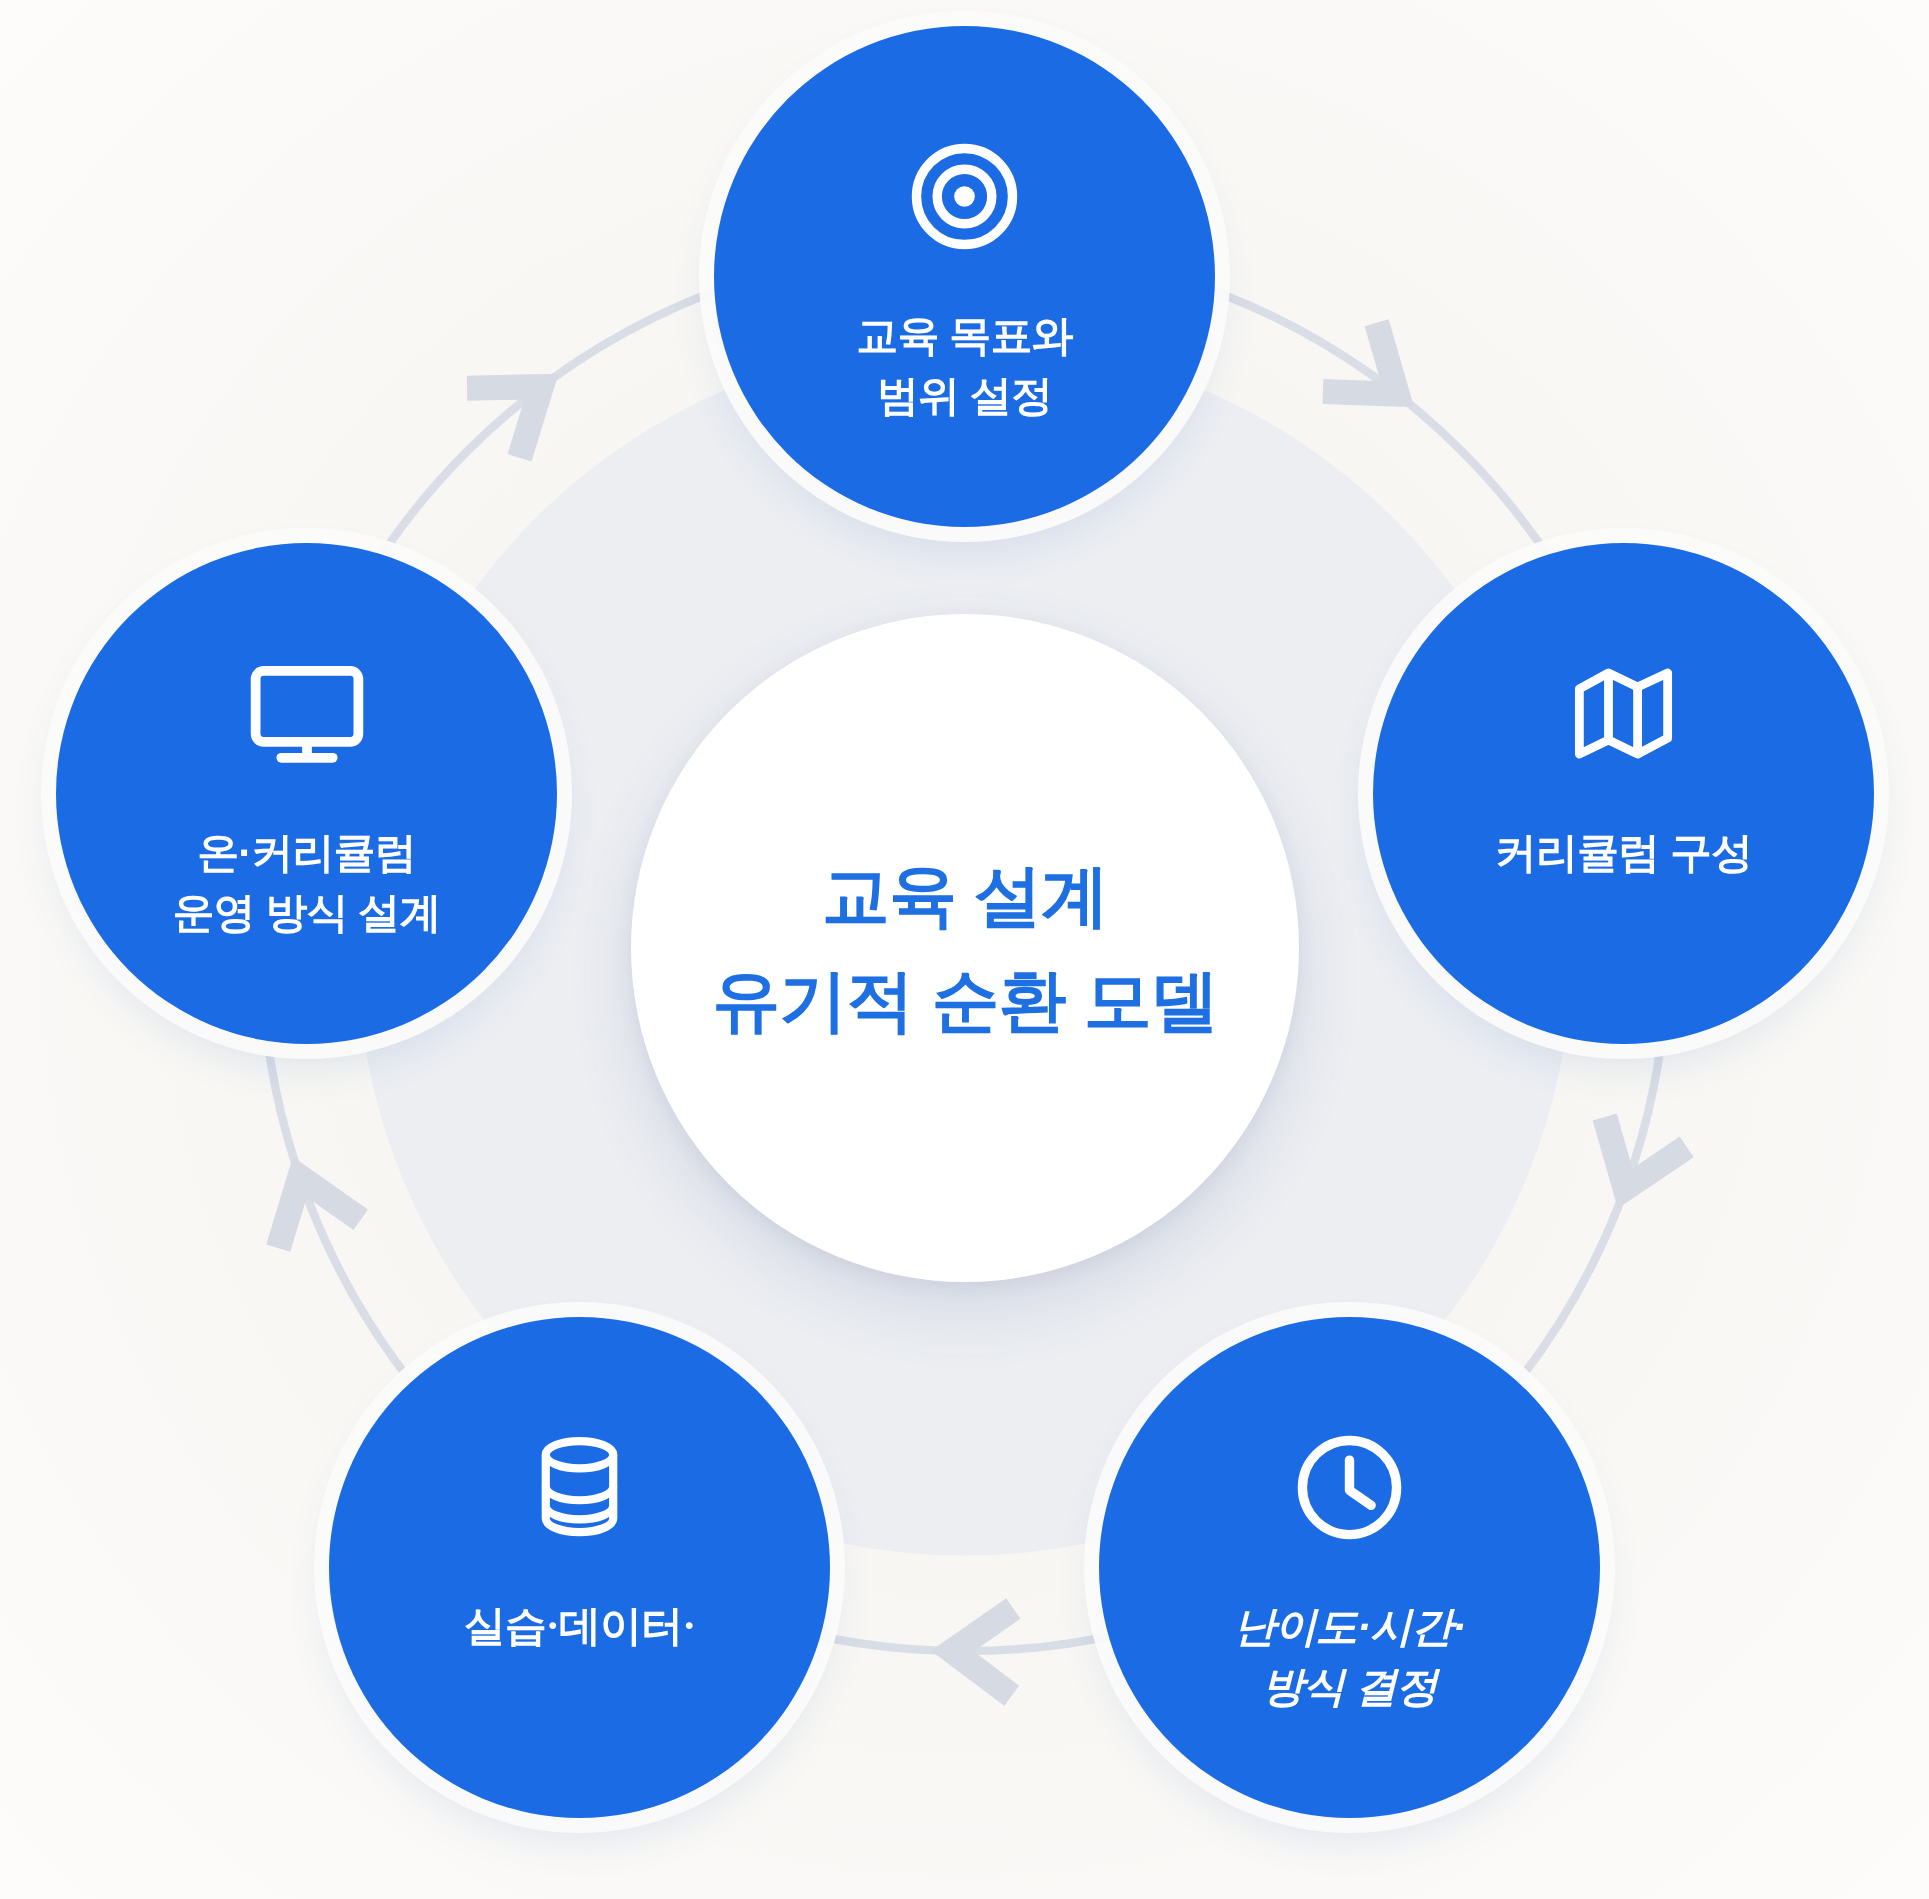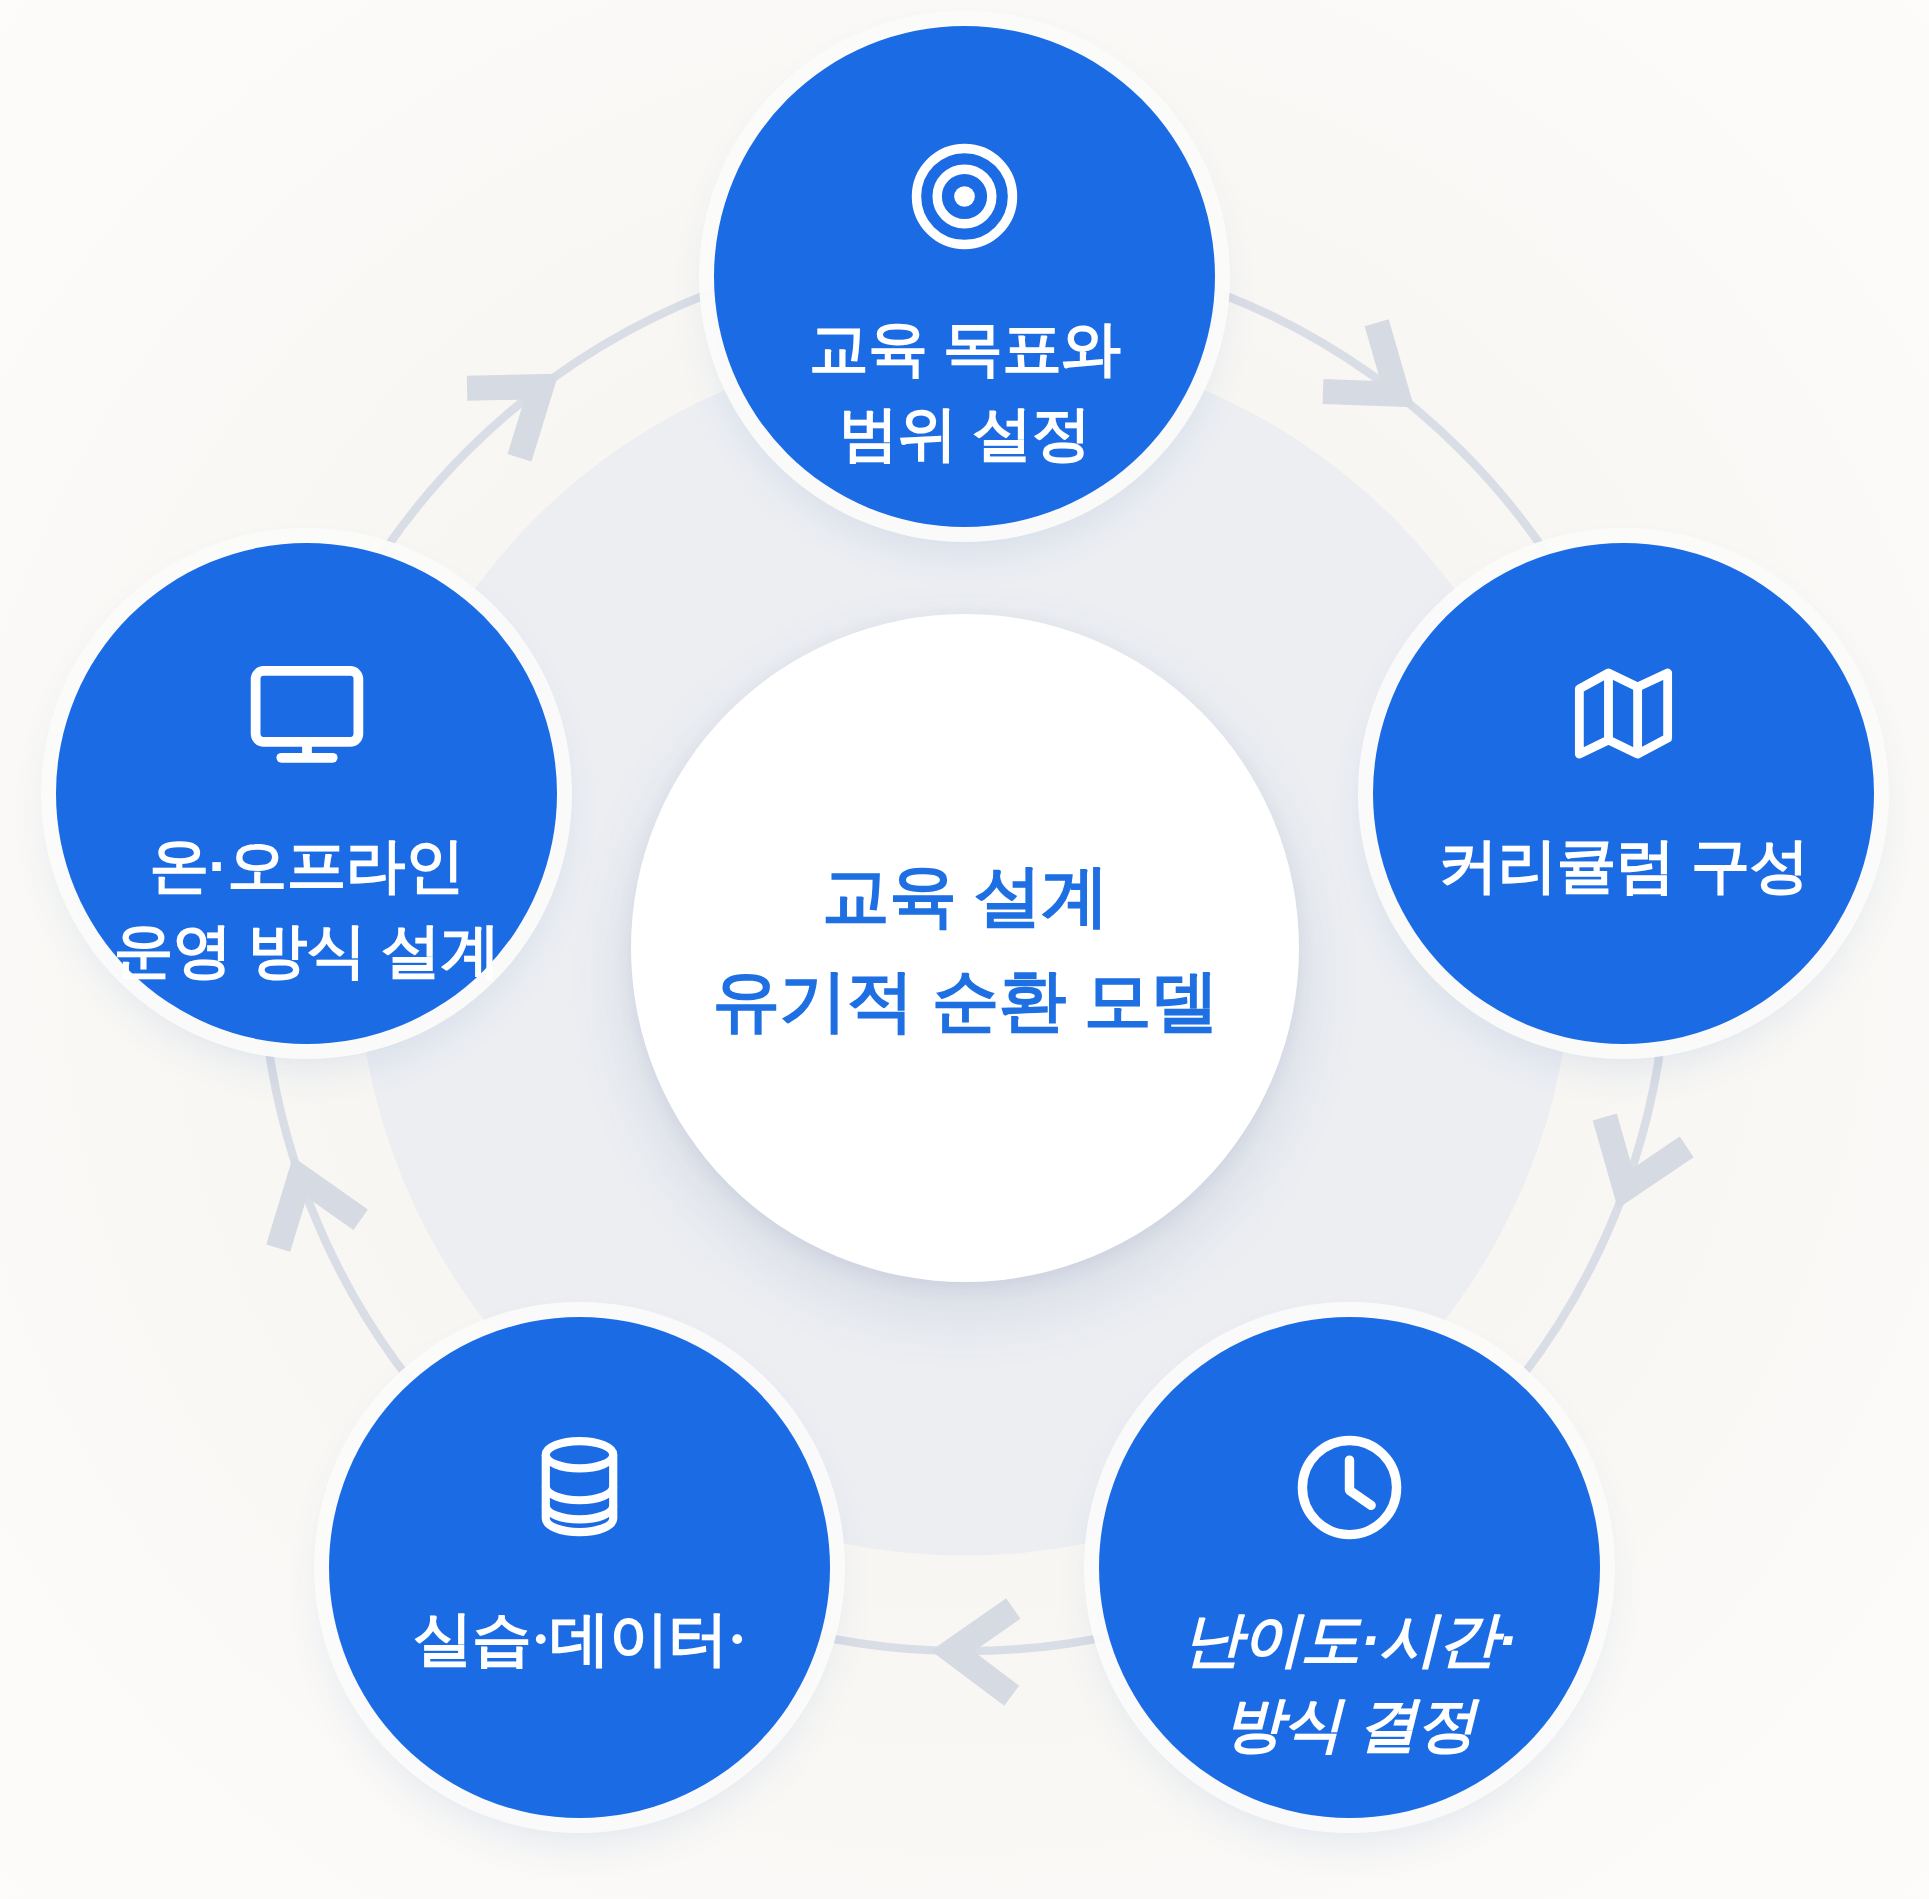--- a/index.html
+++ b/index.html
@@ -67,21 +67,21 @@
   .node-left-low   { left: 329px;  top: 1317px; font-family: Liberation Serif, serif; }
   .node-icon {
     height: 115px;
     display: flex;
     align-items: center;
     justify-content: center;
   }
   .node-label {
     margin-top: 52px;
     color: #ffffff;
-    font-size: 60px;
+    font-size: 42px;
     font-weight: 700;
     line-height: 1.42;
     letter-spacing: -0.9px;
   }
   .node-label span { display: block; }
 </style>
 </head>
 <body>
 
 <div class="stage">
@@ -160,19 +160,19 @@
 
   <div class="node node-left-up">
     <div class="node-icon">
       <svg width="124" height="113" viewBox="0 0 140 124" xmlns="http://www.w3.org/2000/svg">
         <rect x="12" y="14" width="116" height="80" rx="9" fill="none" stroke="#ffffff" stroke-width="11"></rect>
         <path d="M70 94 L70 110" fill="none" stroke="#ffffff" stroke-width="11"></path>
         <path d="M41 112 L99 112" fill="none" stroke="#ffffff" stroke-width="11" stroke-linecap="round"></path>
       </svg>
     </div>
     <div class="node-label">
-      <span>온·오프라인</span>
+      <span>온·커리큘럼</span>
       <span>운영 방식 설계</span>
     </div>
   </div>
 
 </div>
 
 
 </body></html>

